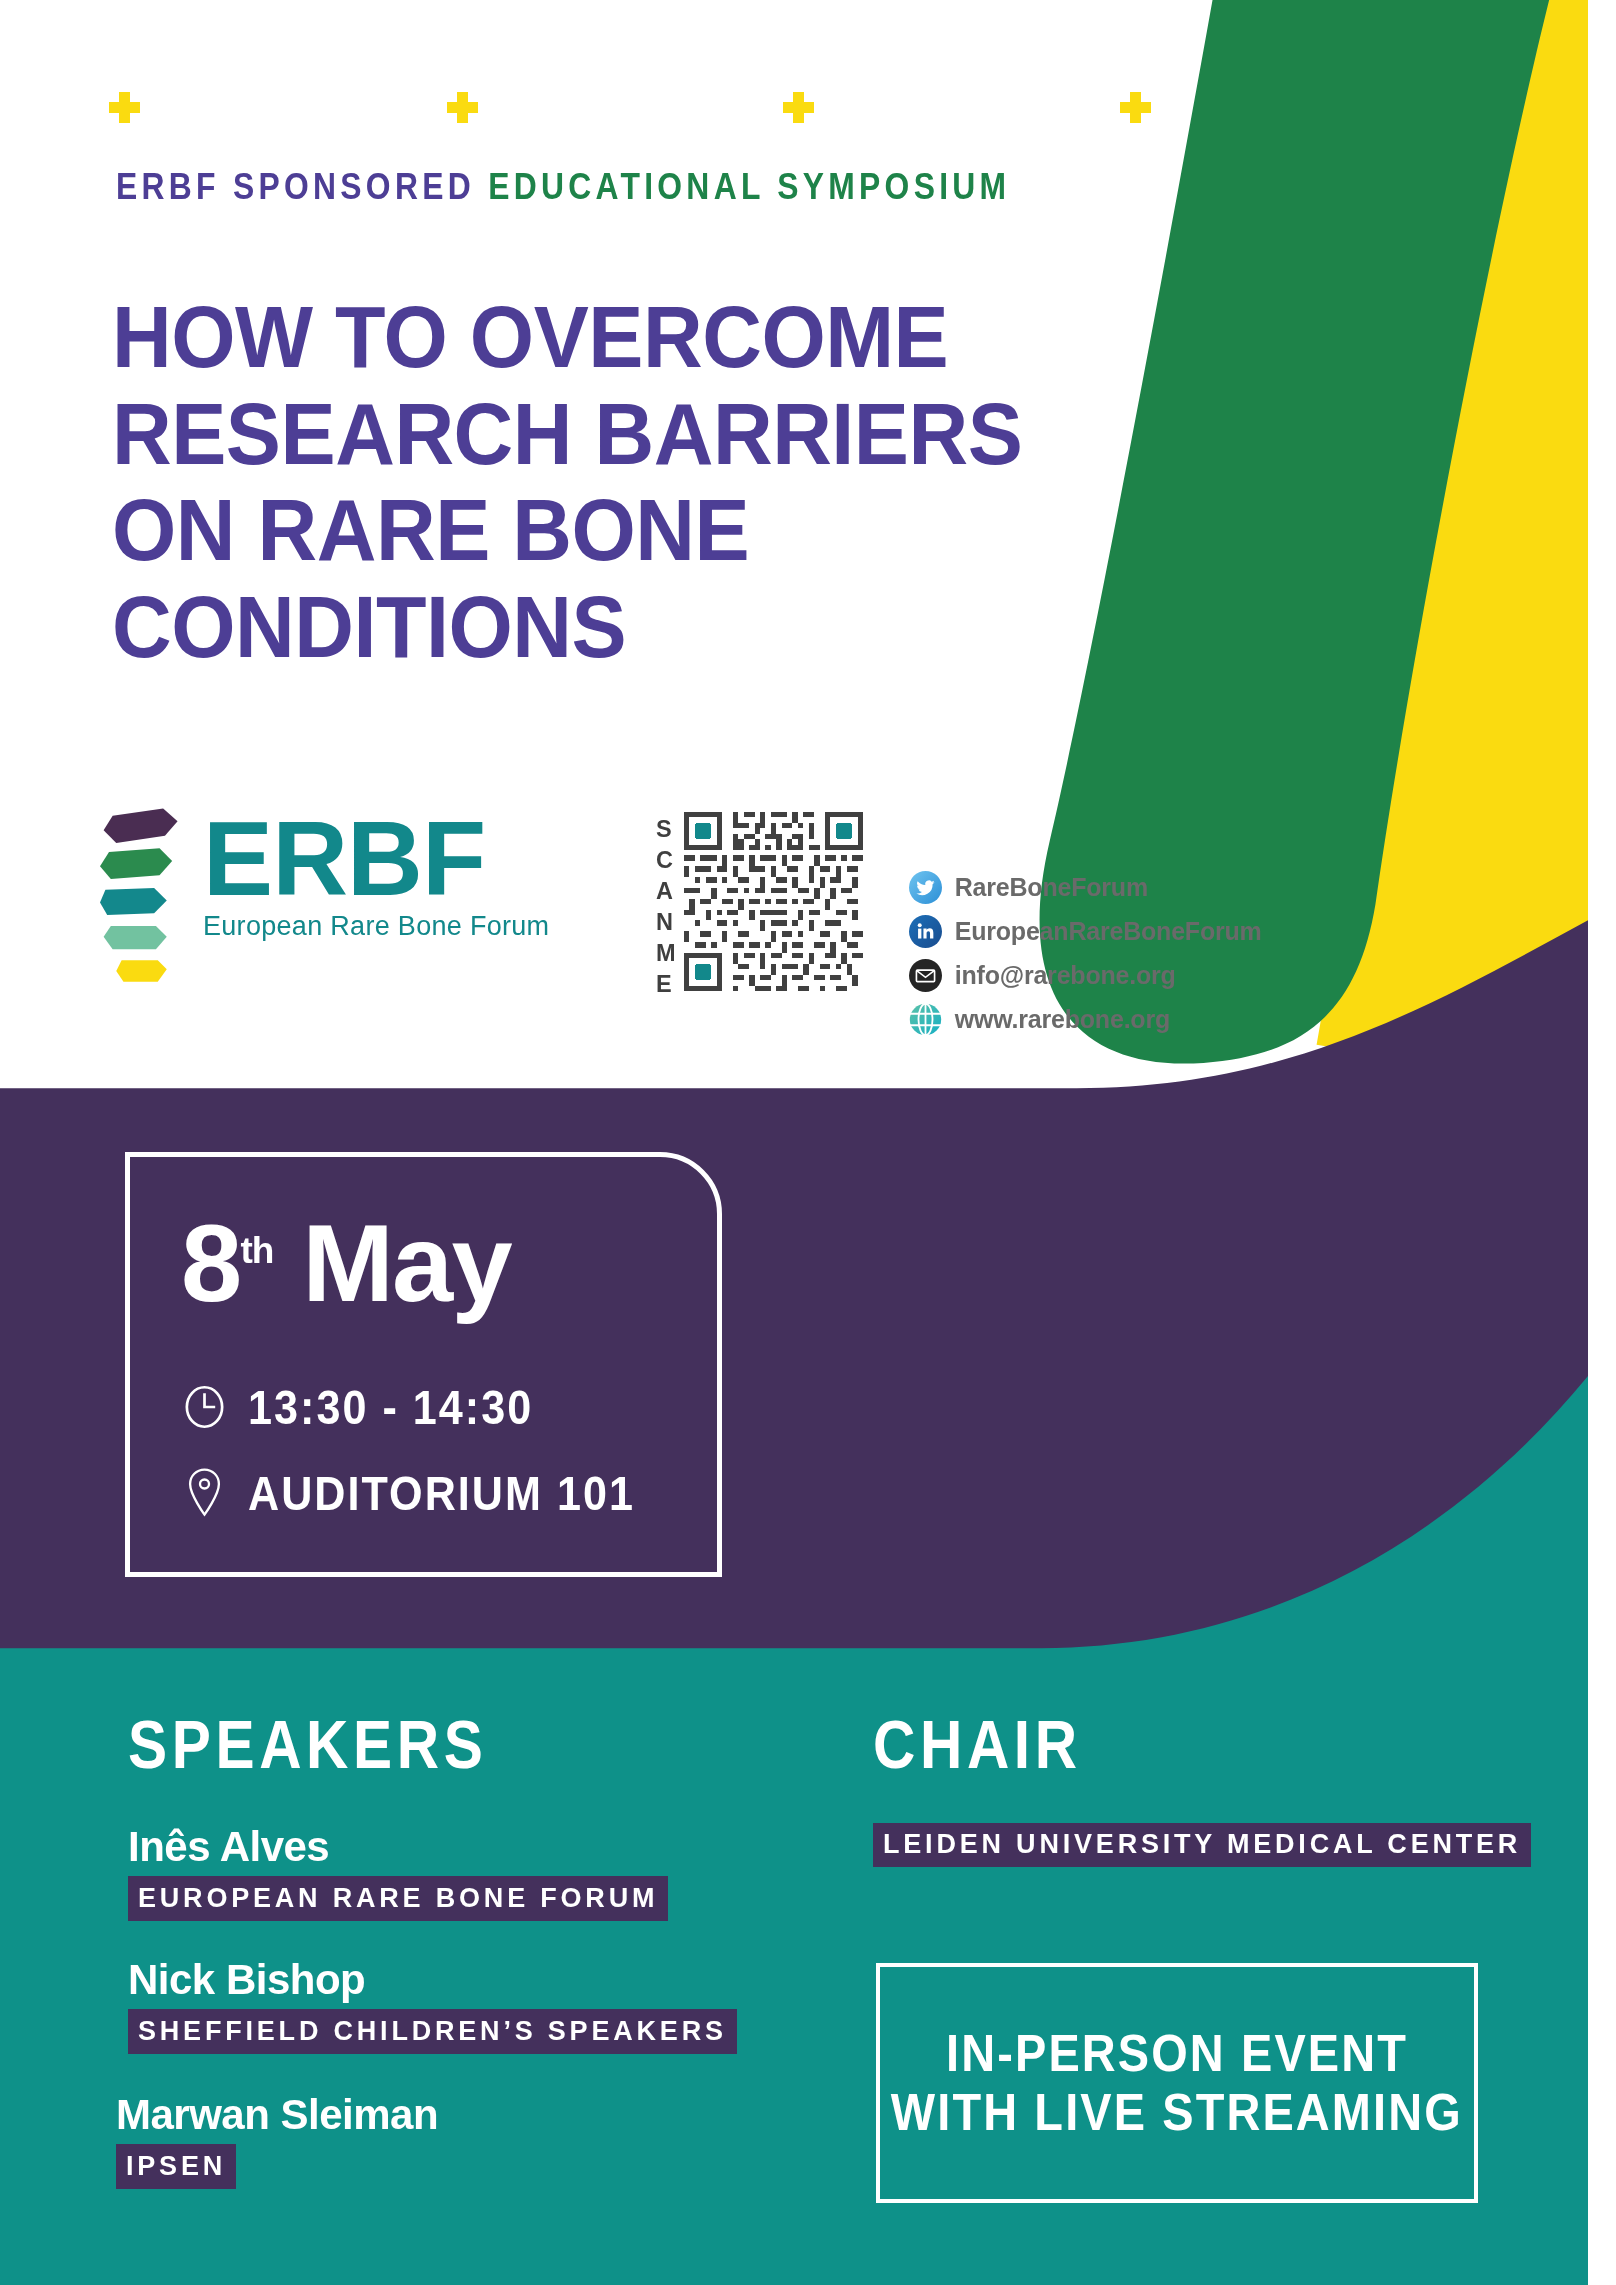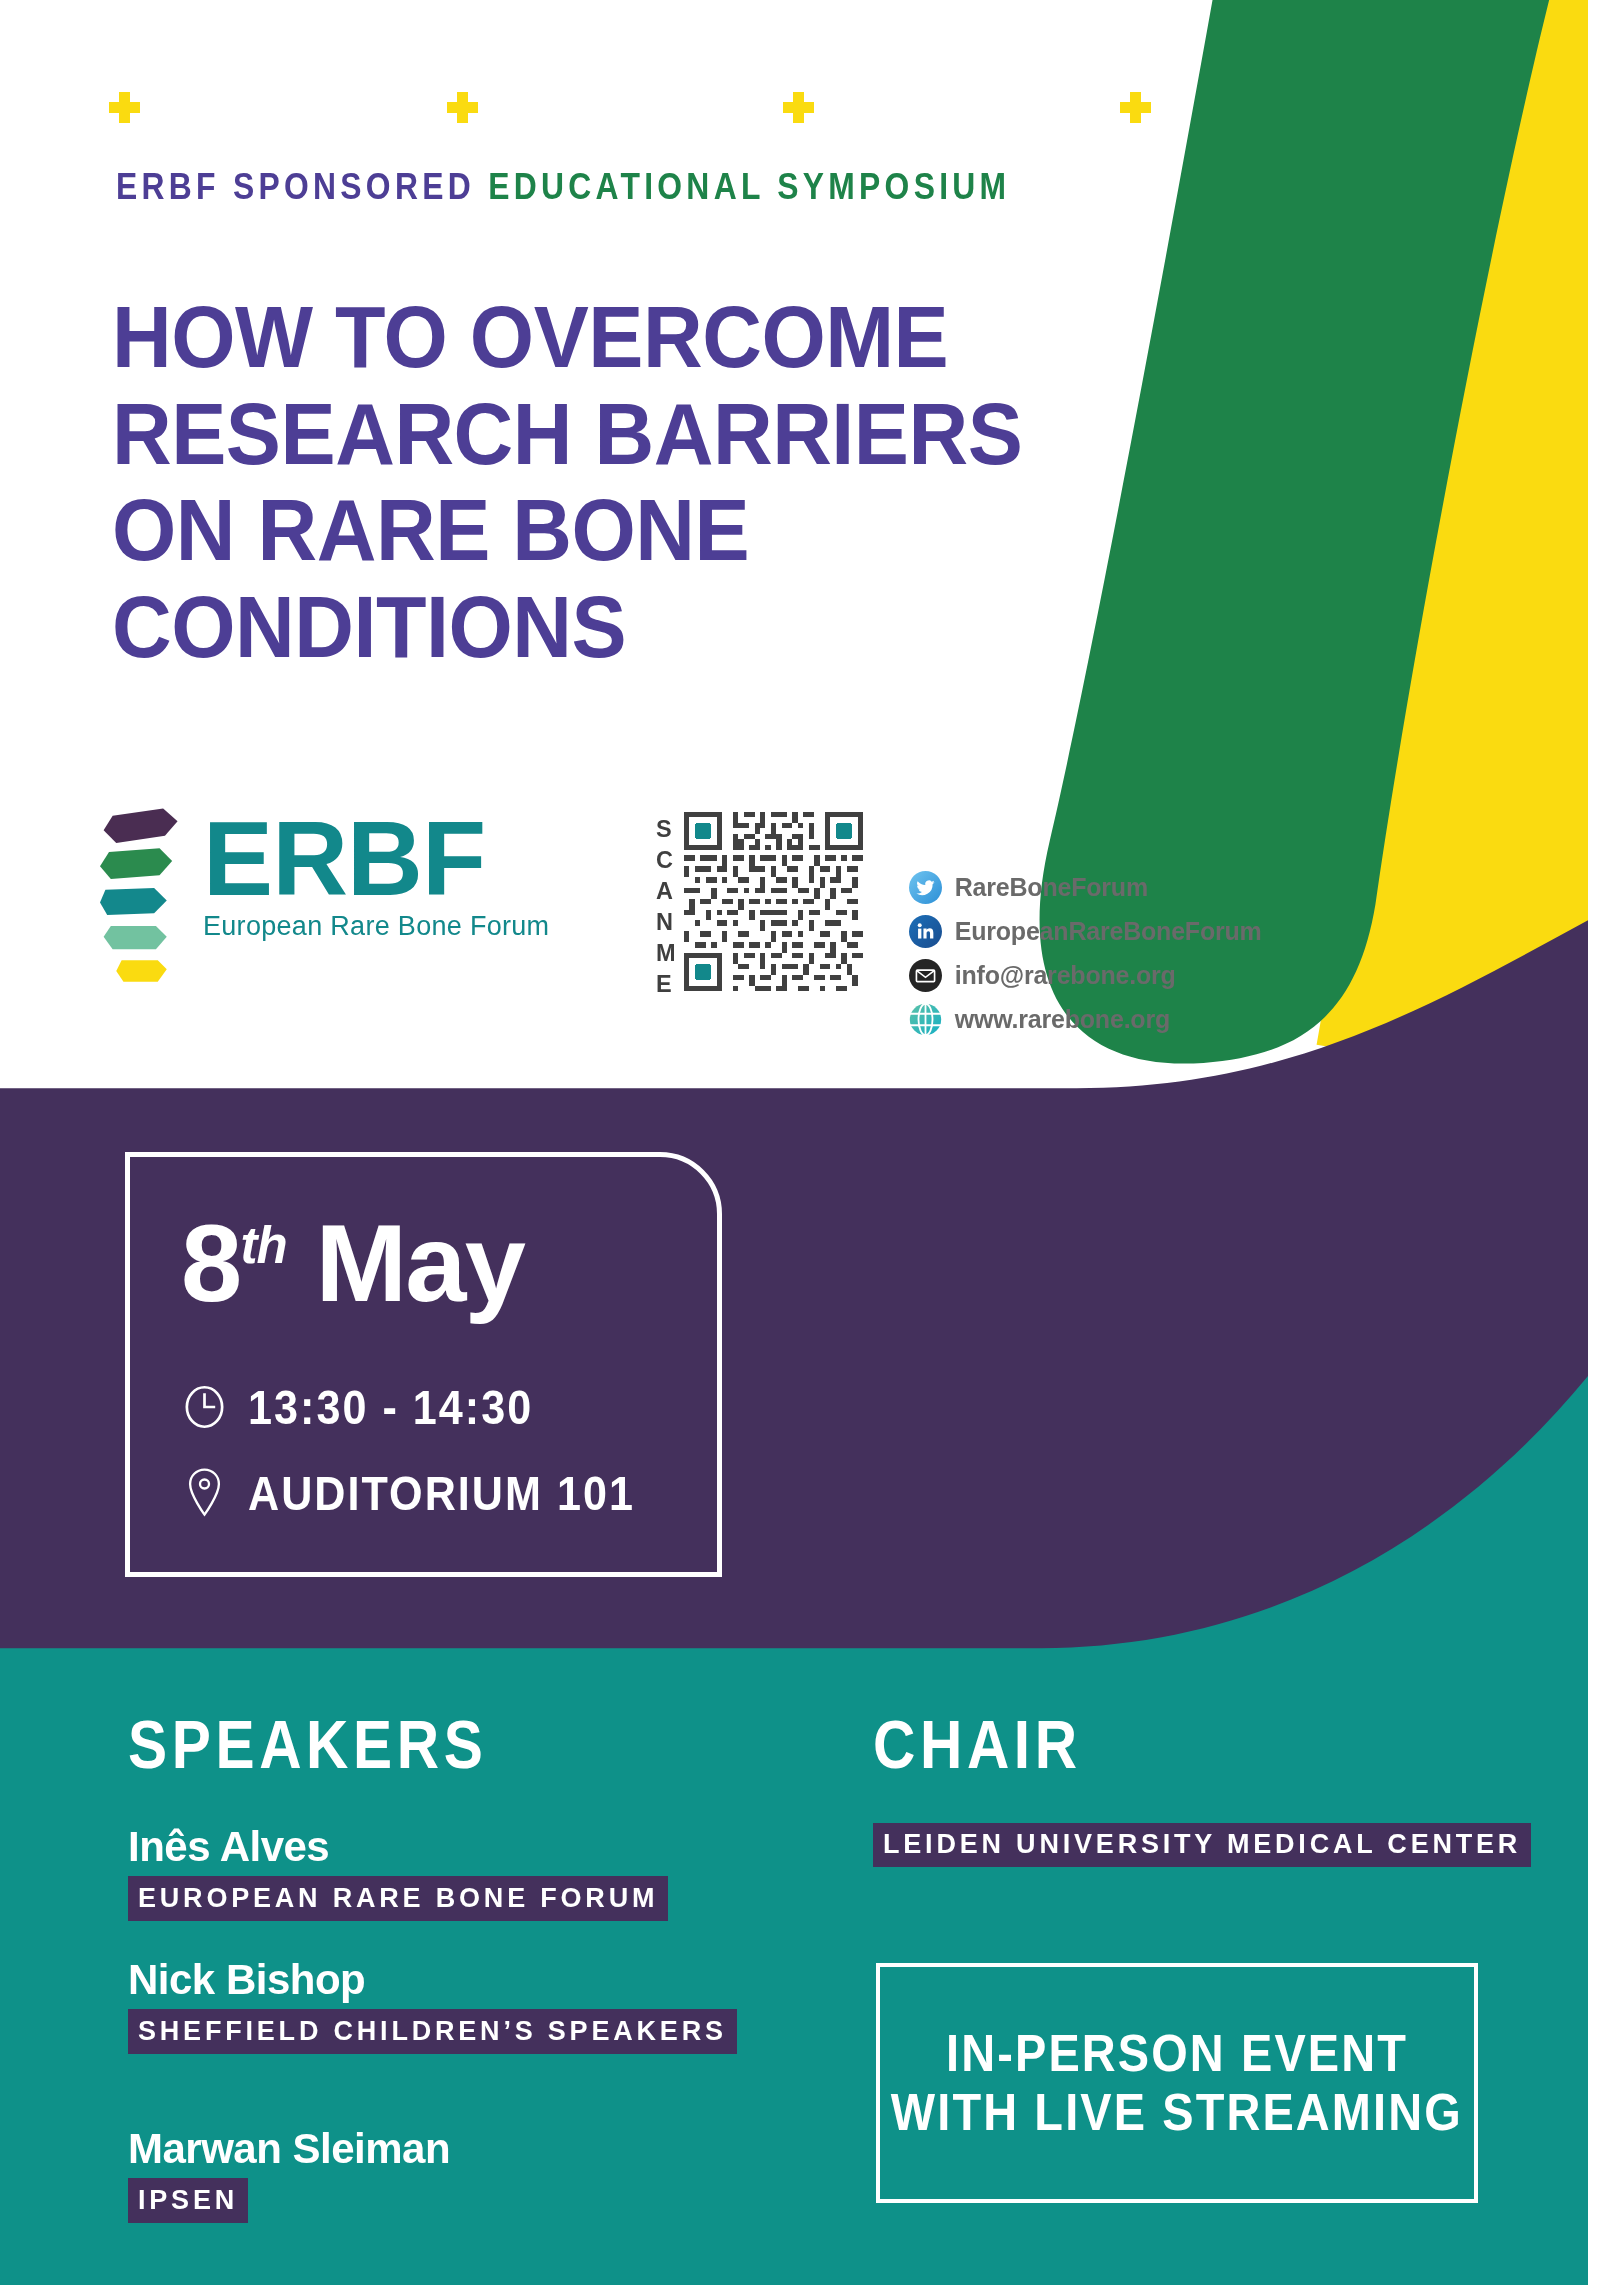--- a/index.html
+++ b/index.html
@@ -136,25 +136,24 @@
     left: 51px;
     top: 51px;
     color: #ffffff;
     font-size: 110px;
     font-weight: bold;
     letter-spacing: -1.8px;
     line-height: 1;
     white-space: nowrap;
   }
   .date-main sup {
-    font-size: 51px;
+    font-size: 37px;
     vertical-align: super;
     line-height: 0;
     letter-spacing: -0.9px;
-    font-style: italic;
   }
   .date-row {
     position: absolute;
     left: 51px;
     display: flex;
     align-items: center;
     color: #ffffff;
     text-align: center;
   }
   .date-row.time { top: 222px; }
@@ -201,21 +200,21 @@
     font-size: 27px;
     font-weight: bold;
     letter-spacing: 3.8px;
     padding: 6.3px 10px 7.2px 10px;
     font-family: "Liberation Sans Narrow", "Liberation Sans", sans-serif;
     white-space: nowrap;
   }
 
   .speaker-1 { left: 128px; top: 1823px; }
   .speaker-2 { left: 128px; top: 1956px; }
-  .speaker-3 { left: 128px; top: 2091px; margin-top: 34px; }
+  .speaker-3 { left: 116px; top: 2091px; }
   .chair-1   { left: 873px; top: 1823px; }
 
   .live-box {
     position: absolute;
     left: 876px;
     top: 1963px;
     width: 602px;
     height: 240px;
     border: 4.5px solid #ffffff;
     box-sizing: border-box;

